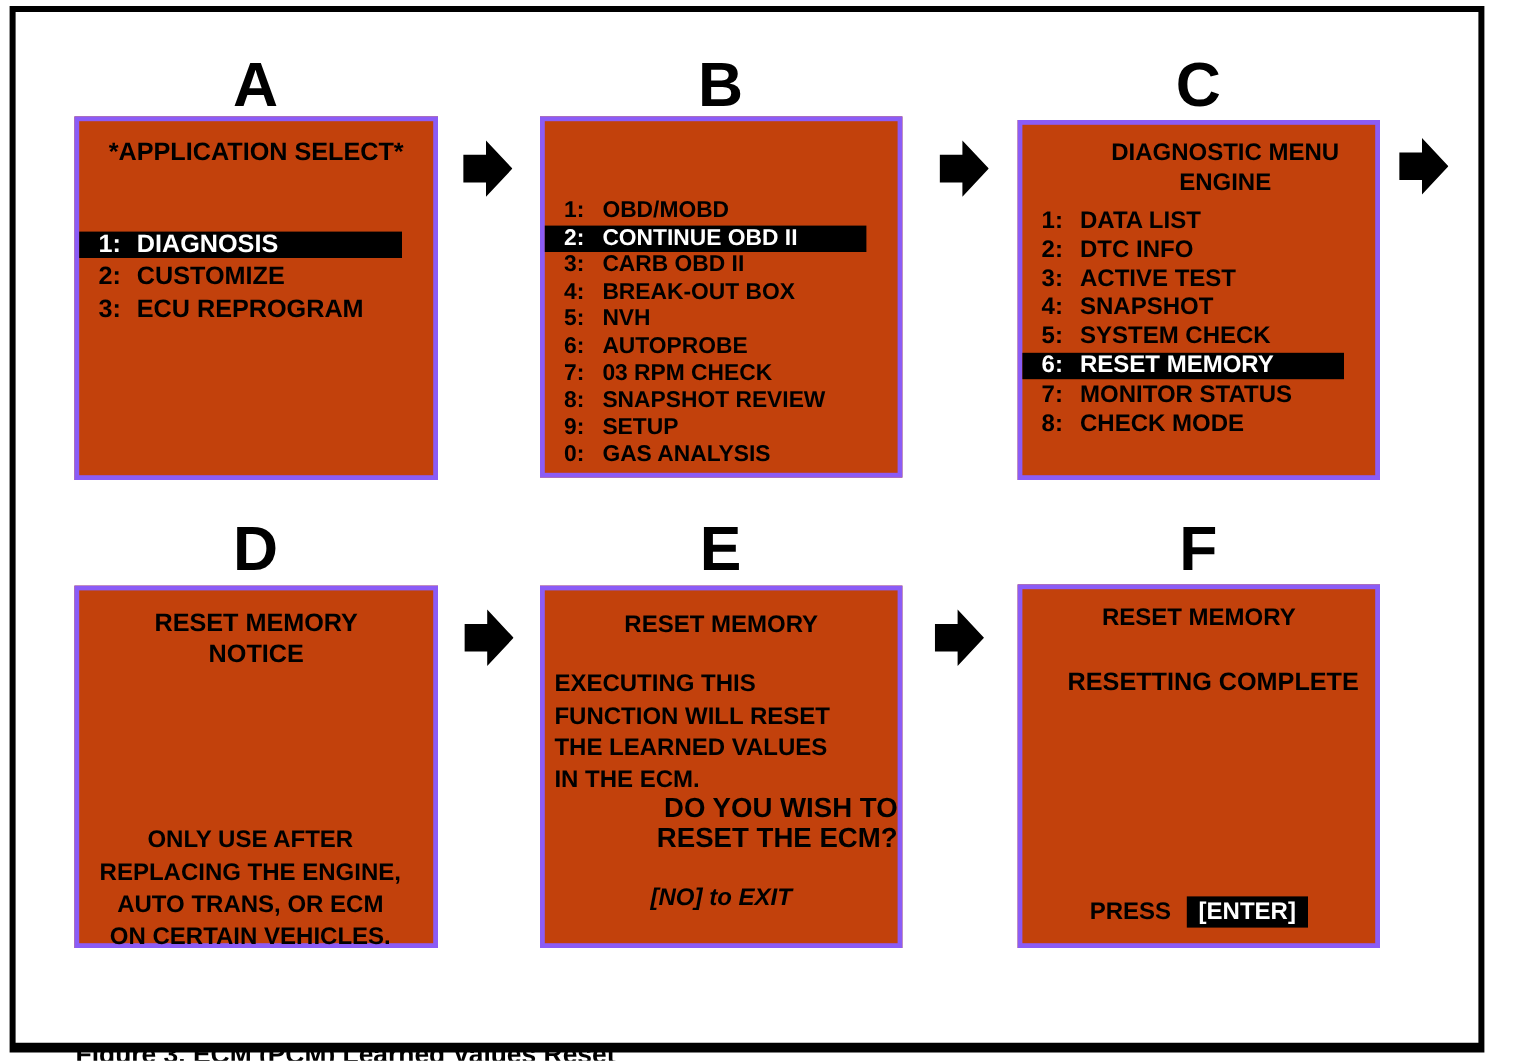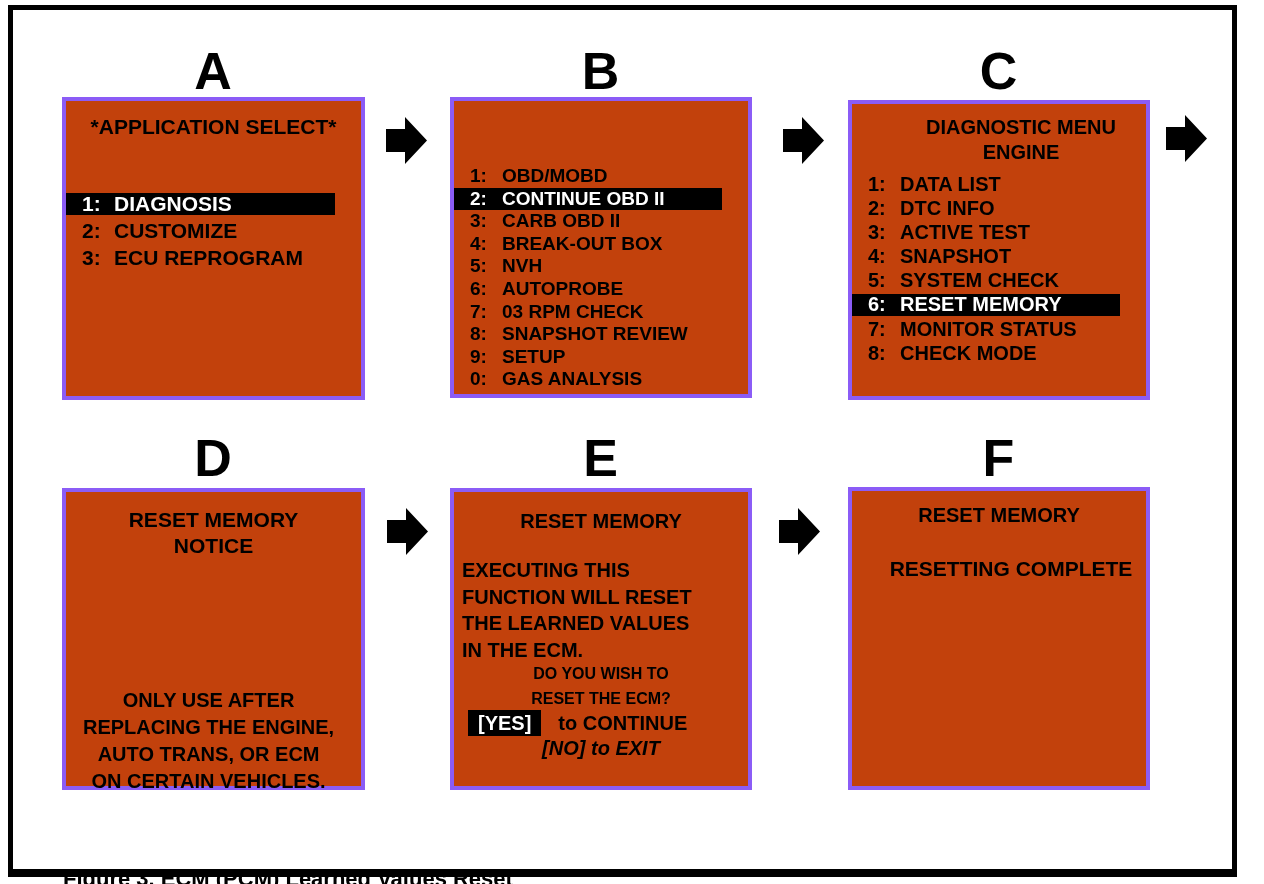--- a/index.html
+++ b/index.html
@@ -52,22 +52,22 @@
   #menu-b .mrow { margin-bottom:0.6px; }
   #menu-c .mrow { margin-bottom:2.2px; }
   .mrow .num { flex:0 0 32px; width:32px; }
   .mrow.sel { background:#000; color:#fff; margin-right:26px; }
 
   .pre { position:absolute; white-space:pre-line; }
   .d-para1 { left:46px; top:80px;  font-size:20px; line-height:27px; }
   .d-para2 { left:17px; top:195px; font-size:20px; line-height:27px;text-align:center; }
 
   .e-body     { left:8px; top:45px; font-size:20px; line-height:26.5px;margin-top:20px; }
-  .e-question { position:absolute; left:0; right:0; top:169px; text-align:center;
-                white-space:pre-line; font-size:16px; line-height:25px; }
+  .e-question { position:absolute; left:0; right:0; top:169px; text-align:right;
+                white-space:pre-line; font-size:23px; line-height:25px; }
   .e-yesline  { position:absolute; left:14px; top:218px; display:flex;
                 align-items:center; gap:17px; font-size:20px; }
   .e-noline   { position:absolute; left:0; right:0; top:245px; text-align:center; font-size:20px;font-style:italic; }
 
   .f-status { position:absolute; left:0; right:0; top:66px; text-align:center; font-size:21px;padding-left:24px; }
   .f-press  { position:absolute; left:0; right:0; top:256px; display:flex;
               justify-content:center; align-items:center; gap:13px; font-size:20px; }
 
   .key { background:#000; color:#fff; padding:0 10px; line-height:26px; display:inline-block; }
 
@@ -205,30 +205,30 @@
 </div>
 
 <div class="screen" id="screen-e">
   <div class="scr-title">RESET MEMORY</div>
   <div class="pre e-body">EXECUTING THIS
 FUNCTION WILL RESET
 THE LEARNED VALUES
 IN THE ECM.</div>
   <div class="e-question">DO YOU WISH TO
 RESET THE ECM?</div>
-  <div class="e-yesline">
-    <span class="key">[YES]</span>
-    <span>to CONTINUE</span>
-  </div>
   <div class="e-noline">[NO] to EXIT</div>
 </div>
 
 <div class="screen" id="screen-f">
   <div class="scr-title">RESET MEMORY</div>
   <div class="f-status">RESETTING COMPLETE</div>
+  <div class="f-press">
+    <span>PRESS</span>
+    <span class="key">[ENTER]</span>
+  </div>
 </div>
 
 <div class="flow-arrow" id="arrow-ab">
   <svg width="41" height="49" viewBox="0 0 41 49">
       <path d="M0 13 H19 V1 L41 24.5 L19 48 V36 H0 Z" fill="#000"></path>
     </svg>
 </div>
 <div class="flow-arrow" id="arrow-bc">
   <svg width="41" height="49" viewBox="0 0 41 49">
       <path d="M0 13 H19 V1 L41 24.5 L19 48 V36 H0 Z" fill="#000"></path>

